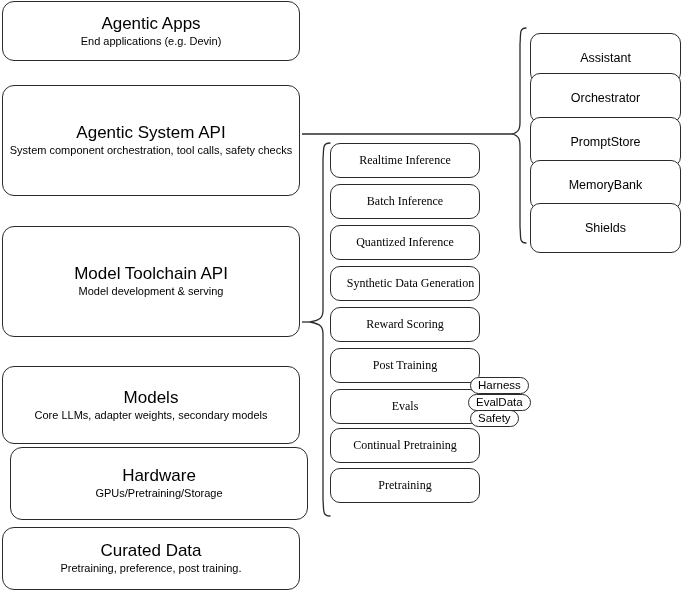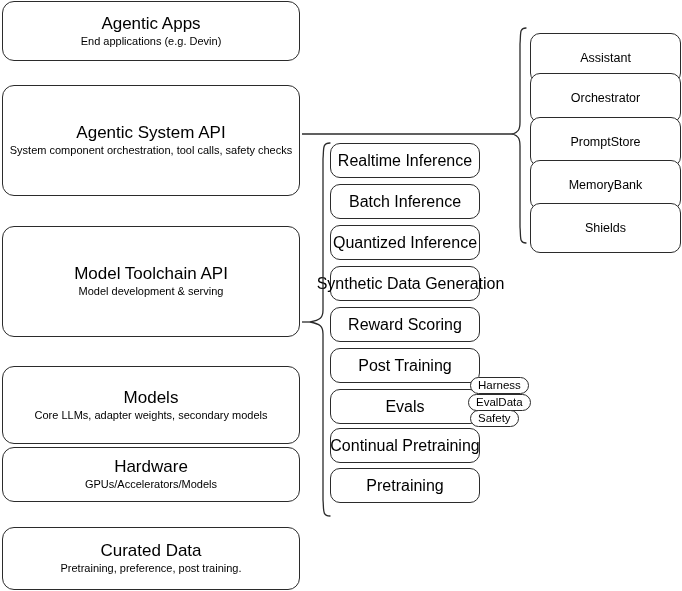--- a/index.html
+++ b/index.html
@@ -54,21 +54,21 @@
   .layer { left: 2px; width: 298px; }
 
   
   .mid {
     left: 330px;
     width: 150px;
     height: 35px;
     border-radius: 10px;
     border-width: 1.3px;
   }
-  .mid .title { font-size: 16px; line-height: 15px; }
+  .mid .title { font-size: 12px; line-height: 15px; font-family: Liberation Serif, serif; }
 
   
   .right {
     left: 530px;
     width: 151px;
     height: 50px;
     border-radius: 10px;
   }
   .right .title { font-size: 12.5px; line-height: 16px; }
 
@@ -117,23 +117,23 @@
   <div class="rbox layer" style="top:226px; height:111px;">
     <div class="title">Model Toolchain API</div>
     <div class="sub">Model development &amp; serving</div>
   </div>
 
   <div class="rbox layer" style="top:366px; height:78px;">
     <div class="title">Models</div>
     <div class="sub">Core LLMs, adapter weights, secondary models</div>
   </div>
 
-  <div class="rbox layer" style="top:447px; height:55px;">
+  <div class="rbox layer" style="top:447px; height:73px;margin-left:8px;">
     <div class="title">Hardware</div>
-    <div class="sub">GPUs/Accelerators/Models</div>
+    <div class="sub">GPUs/Pretraining/Storage</div>
   </div>
 
   <div class="rbox layer" style="top:527px; height:63px;">
     <div class="title">Curated Data</div>
     <div class="sub">Pretraining, preference, post training.</div>
   </div>
 
   <div class="rbox mid" style="top:143px;">
     <div class="title">Realtime Inference</div>
   </div>

